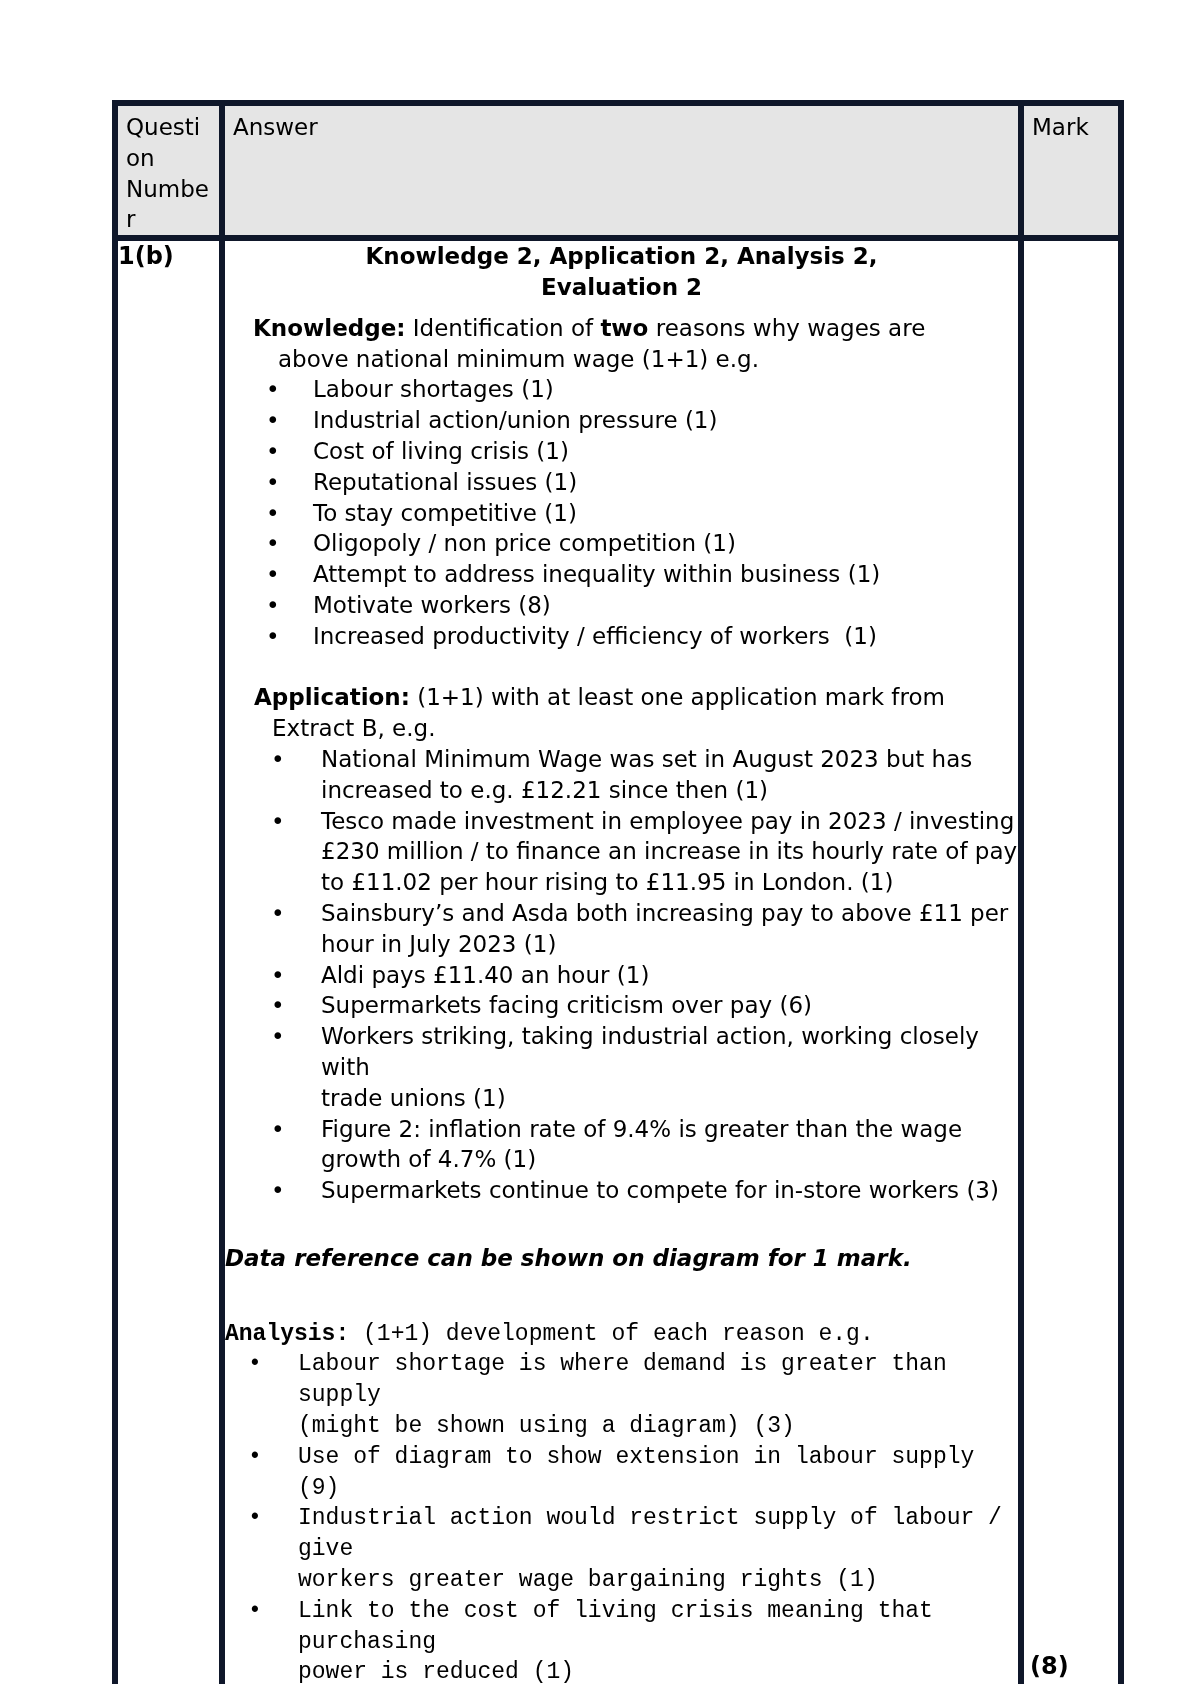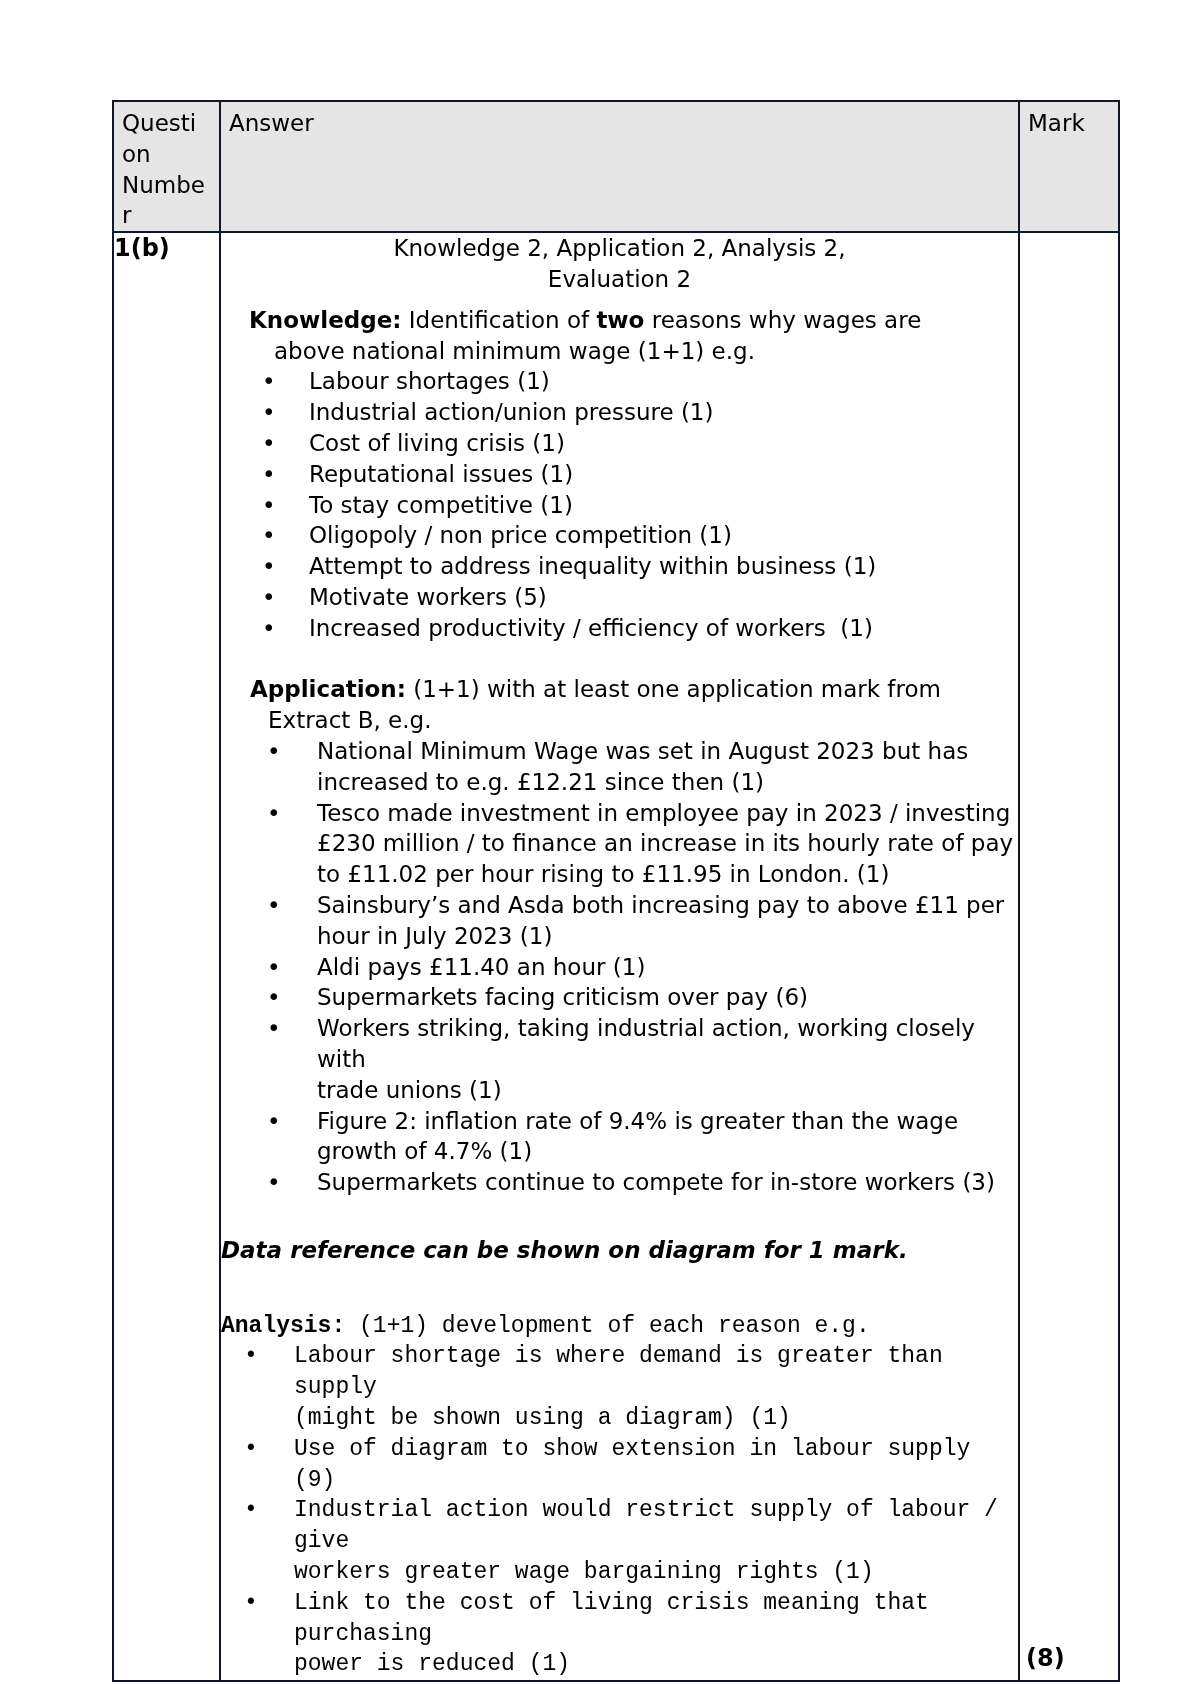--- a/index.html
+++ b/index.html
@@ -17,21 +17,21 @@
   table.mark-scheme {
     position: absolute;
     left: 112px;
     top: 100px;
     width: 1006px;
     border-collapse: collapse;
     table-layout: fixed;
   }
   table.mark-scheme th,
   table.mark-scheme td {
-    border: 2px solid #0f172a;
+    border: 6px solid #0f172a;
     vertical-align: top;
     padding: 0;
   }
   col.c-question { width: 107px; }
   col.c-answer   { width: 799px; }
   col.c-mark     { width: 100px; }
 
   
   tr.head-row th {
     background: #e5e5e5;
@@ -68,21 +68,21 @@
   }
 
   td.cell-answer {
     font-size: 23px;
     line-height: 30.8px;
     padding: 4px 4px 0 2px;
   }
   .pre { white-space: pre-wrap; }
 
   .answer-title {
-    font-weight: normal;
+    font-weight: bold;
     text-align: center;
     margin: 0 0 10px 0;
   }
 
   .sec-knowledge { margin-left: 53px; }
   .sec-knowledge .sec-intro { text-indent: -25px; }
 
   .sec-application { margin-left: 47px; margin-top: 30.8px; }
   .sec-application .sec-intro { text-indent: -18px; }
 
@@ -168,21 +168,21 @@
           <div class="bitem">
                 <span class="bdot">•</span>
                 <div class="btext">Oligopoly / non price competition (1)</div>
               </div>
           <div class="bitem">
                 <span class="bdot">•</span>
                 <div class="btext">Attempt to address inequality within business (1)</div>
               </div>
           <div class="bitem">
                 <span class="bdot">•</span>
-                <div class="btext">Motivate workers (5)</div>
+                <div class="btext">Motivate workers (8)</div>
               </div>
           <div class="bitem">
                 <span class="bdot">•</span>
                 <div class="btext">Increased productivity / efficiency of workers  (1)</div>
               </div>
         </div>
       </div>
 
       <div class="sec-application">
         <div class="sec-intro pre"><span class="sec-label">Application:</span><span> (1+1) with at least one application mark from
@@ -230,21 +230,21 @@
       </div>
 
       <div class="data-note pre">Data reference can be shown on diagram for 1 mark.</div>
 
       <div class="sec-analysis">
         <div class="sec-intro pre"><span class="sec-label">Analysis:</span><span> (1+1) development of each reason e.g.</span></div>
         <div class="blist">
           <div class="bitem">
                 <span class="bdot">•</span>
                 <div class="btext">Labour shortage is where demand is greater than supply
-(might be shown using a diagram) (1)</div>
+(might be shown using a diagram) (3)</div>
               </div>
           <div class="bitem">
                 <span class="bdot">•</span>
                 <div class="btext">Use of diagram to show extension in labour supply (9)</div>
               </div>
           <div class="bitem">
                 <span class="bdot">•</span>
                 <div class="btext">Industrial action would restrict supply of labour / give
 workers greater wage bargaining rights (1)</div>
               </div>

